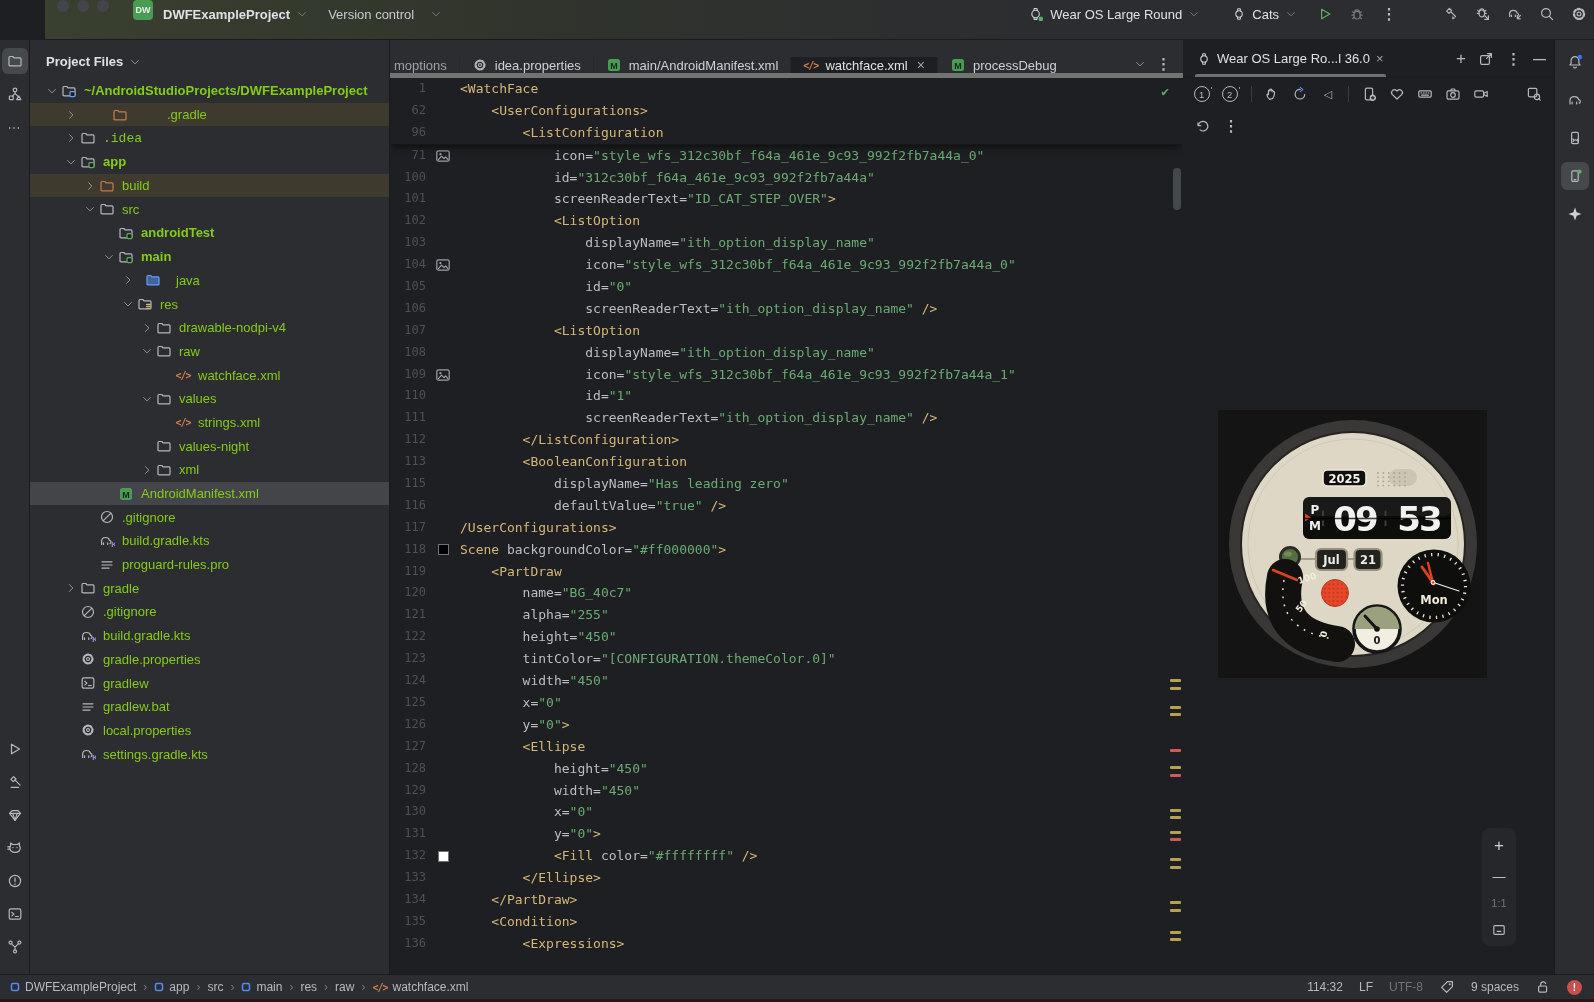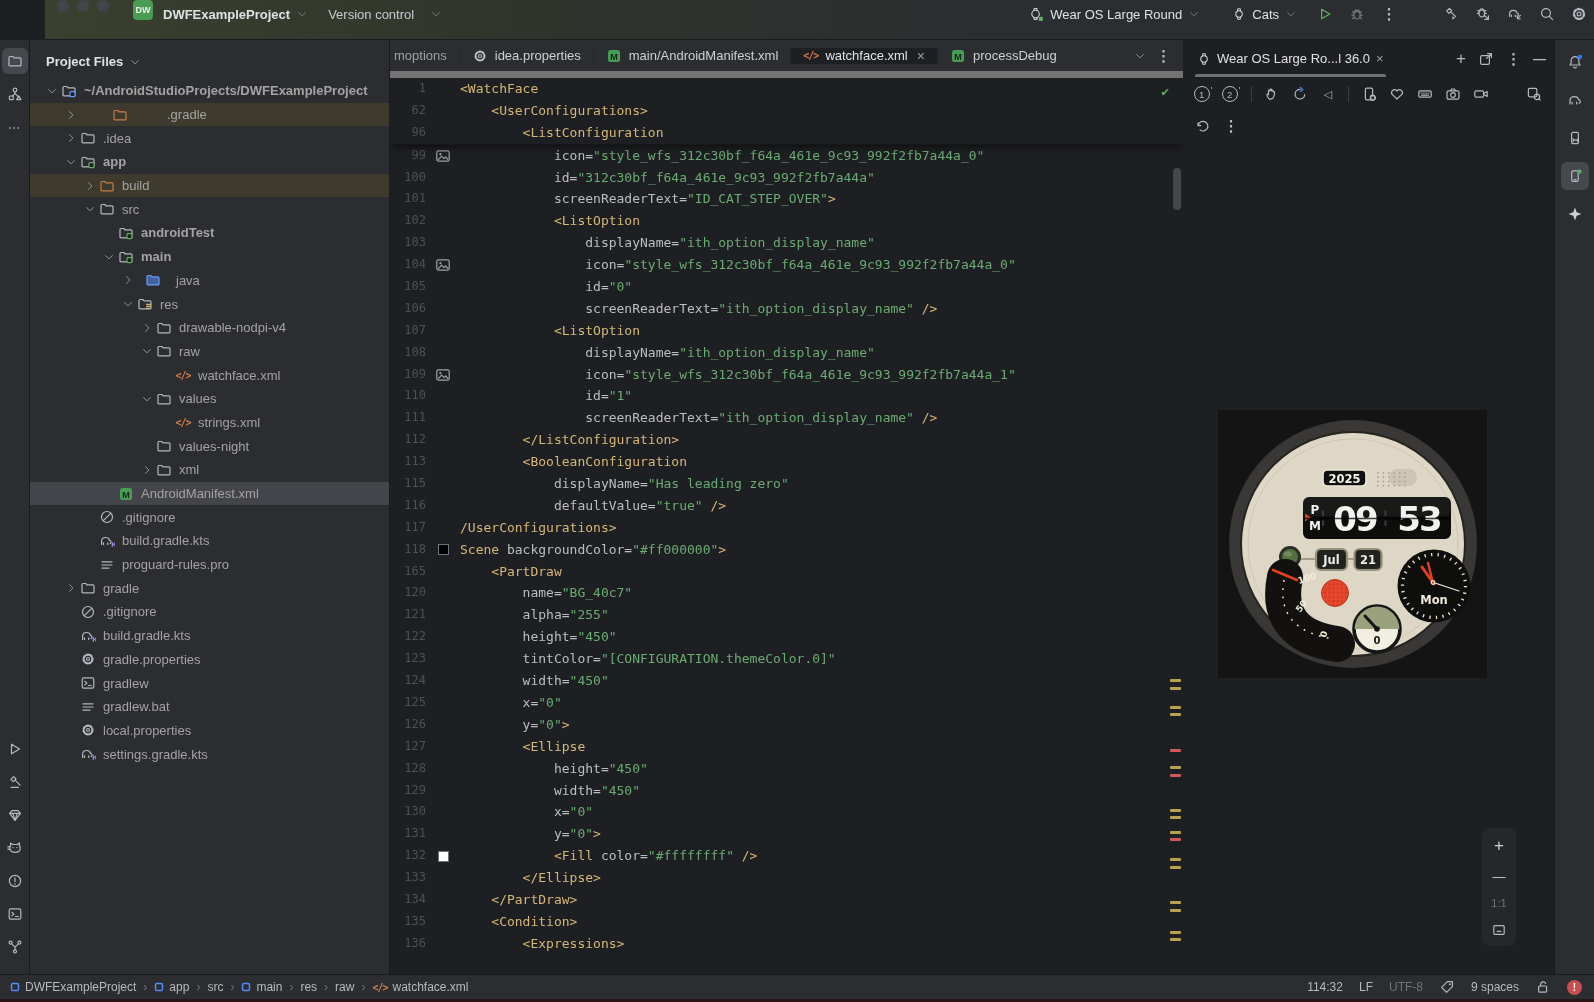--- a/index.html
+++ b/index.html
@@ -27,25 +27,25 @@
   .stripe-ico.sel{background:#45484d;}
   .stripe-spacer{flex:1;}
   
   #project{width:360px;background:#2b2d30;border-right:1px solid #1a1b1e;box-sizing:border-box;overflow:hidden;}
   #proj-head{display:flex;align-items:center;gap:6px;padding:14px 0 10px 16px;font-weight:bold;color:#dfe1e5;}
   .tree-row{display:flex;align-items:center;height:23.7px;white-space:nowrap;cursor:default;}
   .tree-row .chev{width:16px;display:flex;justify-content:center;flex:none;}
   .tree-row .ticon{width:18px;display:flex;justify-content:center;margin-right:6px;flex:none;}
   .tree-row.brown{background:#3e3a2d;}
   .tree-row.selected{background:#43454a;}
-  .tree-row .lbl{color:#a3a3a3;}
+  .tree-row .lbl{color:#84cc16;}
   .tree-row .lbl.b{font-weight:bold;}
   
   #editor{width:793px;background:#1e1f22;position:relative;box-sizing:border-box;}
-  #tabs{height:38px;background:#2b2d30;display:flex;align-items:center;border-bottom:7px solid #737373;box-sizing:border-box;overflow:hidden;}
+  #tabs{height:38px;background:#2b2d30;display:flex;align-items:flex-end;border-bottom:5px solid #737373;box-sizing:border-box;overflow:hidden;}
   .tab{display:flex;align-items:center;gap:7px;padding:0 12px;color:#ced0d6;white-space:nowrap;border-right:1px solid #26282b;}
   .tab.active{background:#1e1f22;color:#dfe1e5;}
   .tab .x{color:#9da0a8;font-size:14px;margin-left:2px;}
   #tabs-end{margin-left:auto;display:flex;align-items:center;gap:10px;padding:0 12px;}
   #code{position:relative;height:895px;overflow:hidden;font-family:"DejaVu Sans Mono",monospace;font-size:13px;}
   .cl{display:flex;height:21.9px;line-height:21.9px;white-space:pre;}
   .cl .ln{width:36px;text-align:right;color:#4d5157;flex:none;font-size:12px;}
   .cl .gi{width:34px;flex:none;display:flex;align-items:center;justify-content:center;}
   .cl.cur{background:#26282e;}
   .cl.cur .ln{color:#a1a3ab;}
@@ -294,21 +294,21 @@
                 <path d="M6 3.5 10.5 8 6 12.5"></path>
               </svg>
             </span>
             <span class="ticon">
               <svg width="16" height="16" viewBox="0 0 16 16" fill="none" stroke="#c77d48" stroke-width="1.2" stroke-linecap="round" stroke-linejoin="round">
                 <path d="M2 4.5c0-.6.4-1 1-1h2.8l1.2 1.4h6c.6 0 1 .4 1 1v6c0 .6-.4 1-1 1H3c-.6 0-1-.4-1-1z"></path>
               </svg>
             </span>
             <span class="lbl">.gradle</span>
           </div>
-          <div class="tree-row" style="padding-left: 33px;">
+          <div class="tree-row" style="padding-left: 33px; font-family: Liberation Mono, monospace;">
             <span class="chev">
               <svg width="12" height="12" viewBox="0 0 16 16" fill="none" stroke="#9da0a8" stroke-width="1.2" stroke-linecap="round" stroke-linejoin="round">
                 <path d="M6 3.5 10.5 8 6 12.5"></path>
               </svg>
             </span>
             <span class="ticon">
               <svg width="16" height="16" viewBox="0 0 16 16" fill="none" stroke="#b4b8bf" stroke-width="1.2" stroke-linecap="round" stroke-linejoin="round">
                 <path d="M2 4.5c0-.6.4-1 1-1h2.8l1.2 1.4h6c.6 0 1 .4 1 1v6c0 .6-.4 1-1 1H3c-.6 0-1-.4-1-1z"></path>
               </svg>
             </span>
@@ -653,21 +653,21 @@
           </div>
         </div>
       <div id="code">
         <div id="inspect-ok">✔</div>
         <div id="sticky">
             <div class="cl"><span class="ln">1</span><span class="gi"></span><span><span class="sT">&lt;WatchFace</span></span></div>
             <div class="cl"><span class="ln">62</span><span class="gi"></span><span><span class="sT">    &lt;UserConfigurations&gt;</span></span></div>
             <div class="cl"><span class="ln">96</span><span class="gi"></span><span><span class="sT">        &lt;ListConfiguration</span></span></div>
           </div>
         <div id="codelines">
-            <div class="cl"><span class="ln">99</span><span class="gi"><span><svg width="16" height="16" viewBox="0 0 16 16" fill="none" stroke="#9da0a8" stroke-width="1.2" stroke-linecap="round" stroke-linejoin="round">
+            <div class="cl"><span class="ln">71</span><span class="gi"><span><svg width="16" height="16" viewBox="0 0 16 16" fill="none" stroke="#9da0a8" stroke-width="1.2" stroke-linecap="round" stroke-linejoin="round">
                     <rect x="1.8" y="2.8" width="12.4" height="10.4" rx="1.8"></rect>
                     <circle cx="5.4" cy="6.2" r="1.1" fill="#9da0a8" stroke="none"></circle>
                     <path d="M3.4 11.6l3.2-3.4 2.4 2.5 1.7-1.8 2.2 2.7"></path>
                   </svg></span></span><span><span class="sA">            icon=</span><span class="sV">"style_wfs_312c30bf_f64a_461e_9c93_992f2fb7a44a_0"</span></span></div>
             <div class="cl"><span class="ln">100</span><span class="gi"></span><span><span class="sA">            id=</span><span class="sV">"312c30bf_f64a_461e_9c93_992f2fb7a44a"</span></span></div>
             <div class="cl"><span class="ln">101</span><span class="gi"></span><span><span class="sA">            screenReaderText=</span><span class="sV">"ID_CAT_STEP_OVER"</span><span class="sT">&gt;</span></span></div>
             <div class="cl"><span class="ln">102</span><span class="gi"></span><span><span class="sT">            &lt;ListOption</span></span></div>
             <div class="cl"><span class="ln">103</span><span class="gi"></span><span><span class="sA">                displayName=</span><span class="sV">"ith_option_display_name"</span></span></div>
             <div class="cl"><span class="ln">104</span><span class="gi"><span><svg width="16" height="16" viewBox="0 0 16 16" fill="none" stroke="#9da0a8" stroke-width="1.2" stroke-linecap="round" stroke-linejoin="round">
                     <rect x="1.8" y="2.8" width="12.4" height="10.4" rx="1.8"></rect>
@@ -684,21 +684,21 @@
                     <path d="M3.4 11.6l3.2-3.4 2.4 2.5 1.7-1.8 2.2 2.7"></path>
                   </svg></span></span><span><span class="sA">                icon=</span><span class="sV">"style_wfs_312c30bf_f64a_461e_9c93_992f2fb7a44a_1"</span></span></div>
             <div class="cl"><span class="ln">110</span><span class="gi"></span><span><span class="sA">                id=</span><span class="sV">"1"</span></span></div>
             <div class="cl"><span class="ln">111</span><span class="gi"></span><span><span class="sA">                screenReaderText=</span><span class="sV">"ith_option_display_name"</span><span class="sT"> /&gt;</span></span></div>
             <div class="cl"><span class="ln">112</span><span class="gi"></span><span><span class="sT">        &lt;/ListConfiguration&gt;</span></span></div>
             <div class="cl"><span class="ln">113</span><span class="gi"></span><span><span class="sT">        &lt;BooleanConfiguration</span></span></div>
             <div class="cl"><span class="ln">115</span><span class="gi"></span><span><span class="sA">            displayName=</span><span class="sV">"Has leading zero"</span></span></div>
             <div class="cl"><span class="ln">116</span><span class="gi"></span><span><span class="sA">            defaultValue=</span><span class="sV">"true"</span><span class="sT"> /&gt;</span></span></div>
             <div class="cl"><span class="ln">117</span><span class="gi"></span><span><span class="sT">/UserConfigurations&gt;</span></span></div>
             <div class="cl"><span class="ln">118</span><span class="gi"><span class="swatch" style="background:#000000"></span></span><span><span class="sT">Scene </span><span class="sA">backgroundColor=</span><span class="sV">"#ff000000"</span><span class="sT">&gt;</span></span></div>
-            <div class="cl"><span class="ln">165</span><span class="gi"></span><span><span class="sT">    &lt;PartDraw</span></span></div>
+            <div class="cl"><span class="ln">119</span><span class="gi"></span><span><span class="sT">    &lt;PartDraw</span></span></div>
             <div class="cl"><span class="ln">120</span><span class="gi"></span><span><span class="sA">        name=</span><span class="sV">"BG_40c7"</span></span></div>
             <div class="cl"><span class="ln">121</span><span class="gi"></span><span><span class="sA">        alpha=</span><span class="sV">"255"</span></span></div>
             <div class="cl"><span class="ln">122</span><span class="gi"></span><span><span class="sA">        height=</span><span class="sV">"450"</span></span></div>
             <div class="cl"><span class="ln">123</span><span class="gi"></span><span><span class="sA">        tintColor=</span><span class="sV">"[CONFIGURATION.themeColor.0]"</span></span></div>
             <div class="cl"><span class="ln">124</span><span class="gi"></span><span><span class="sA">        width=</span><span class="sV">"450"</span></span></div>
             <div class="cl"><span class="ln">125</span><span class="gi"></span><span><span class="sA">        x=</span><span class="sV">"0"</span></span></div>
             <div class="cl"><span class="ln">126</span><span class="gi"></span><span><span class="sA">        y=</span><span class="sV">"0"</span><span class="sT">&gt;</span></span></div>
             <div class="cl"><span class="ln">127</span><span class="gi"></span><span><span class="sT">        &lt;Ellipse</span></span></div>
             <div class="cl"><span class="ln">128</span><span class="gi"></span><span><span class="sA">            height=</span><span class="sV">"450"</span></span></div>
             <div class="cl"><span class="ln">129</span><span class="gi"></span><span><span class="sA">            width=</span><span class="sV">"450"</span></span></div>

